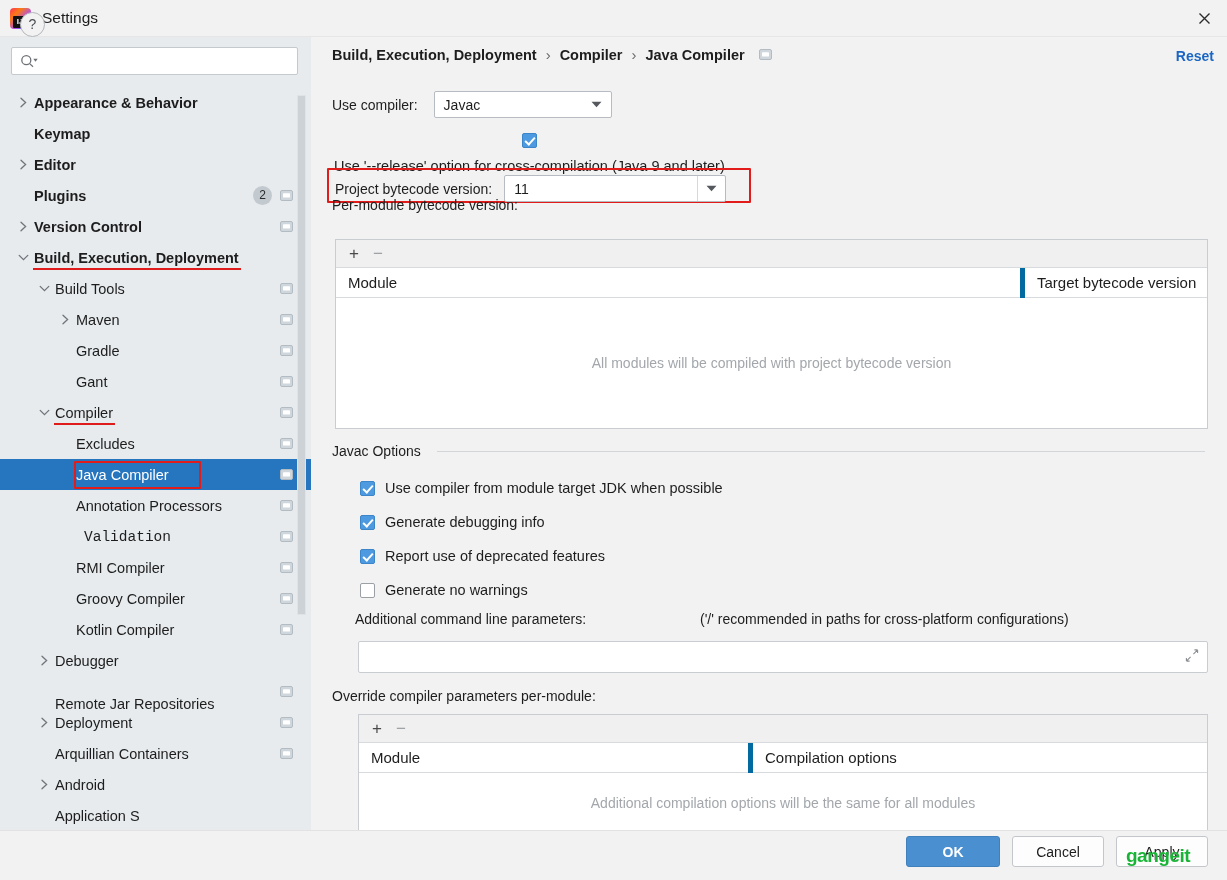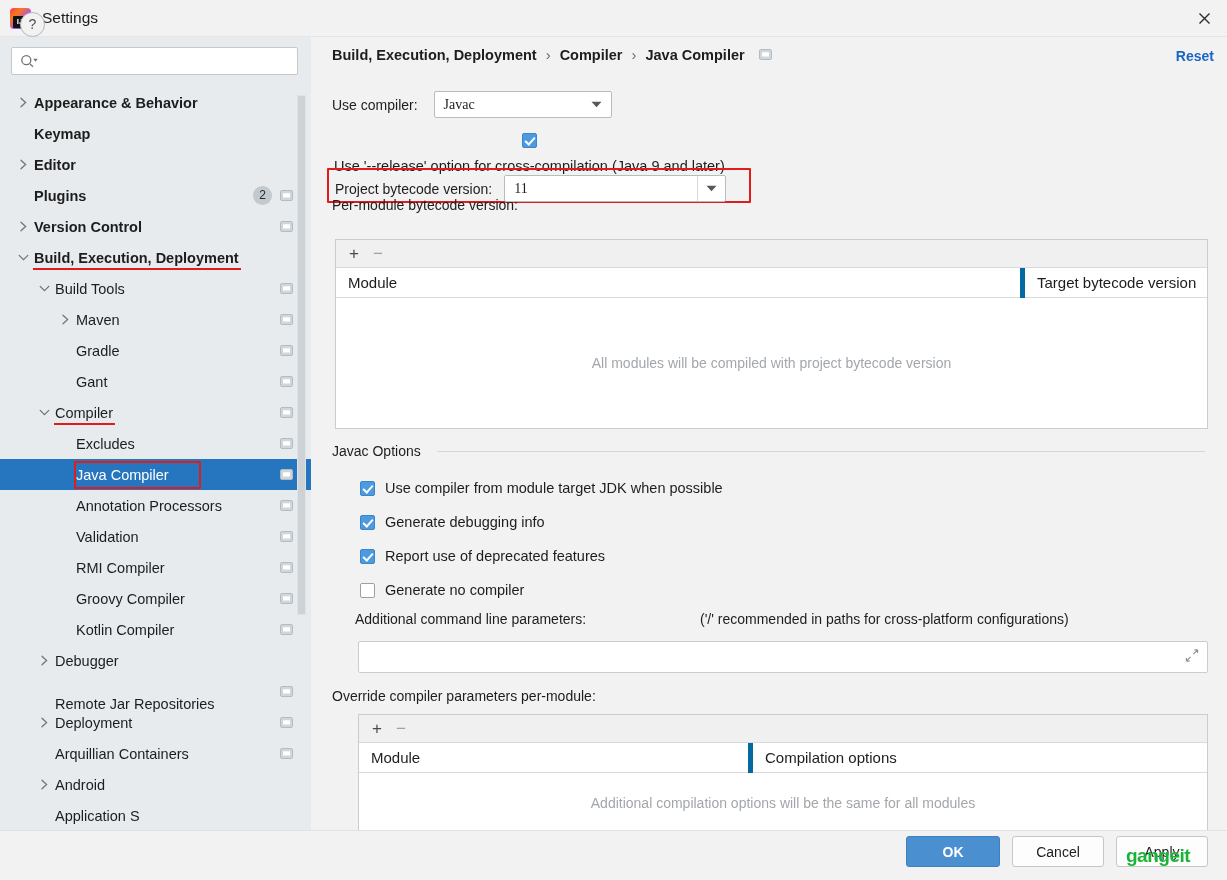--- a/index.html
+++ b/index.html
@@ -121,21 +121,21 @@
     position: absolute; right: 13px; top: 11px;
     font-size: 14px; font-weight: bold; color: #1a66c4; cursor: default;
   }
 
   .row { position: absolute; display: flex; align-items: center; }
   .lbl { font-size: 14px; color: #1d1d1d; }
 
   
   .combo {
     height: 27px; background: #fff; border: 1px solid #b6bcc2; border-radius: 2px;
-    display: flex; align-items: center; position: relative; font-family: Liberation Serif, serif;
+    display: flex; align-items: center; position: relative;
   }
   .combo .val { padding-left: 9px; font-size: 14px; color: #1d1d1d; flex: 1 1 auto; }
   .combo .arrowbox {
     width: 28px; height: 100%; display: flex; align-items: center; justify-content: center;
   }
   .combo.split .arrowbox { border-left: 1px solid #d5d9dd; }
 
   
   .cb { width: 15px; height: 15px; border-radius: 2px; flex: 0 0 15px; position: relative; }
   .cb.on { background: #4e9ae0; border: 1px solid #3c85c8; }
@@ -403,21 +403,21 @@
             <span style="display: flex;">
               <svg class="scope-icon" viewBox="0 0 13 11">
                 <rect x="0.5" y="0.5" width="12" height="10" rx="1.5" fill="#cfd6dc" stroke="#b4bcc3"></rect>
                 <rect x="3" y="3.2" width="7" height="4.4" rx="0.6" fill="#ffffff"></rect>
               </svg>
             </span>
           </span>
         </div>
         <div class="tree-row">
           <span class="arrow" style="margin-left: 56px;"></span>
-          <span class="label" style="margin-left: 2px;">Validation</span>
+          <span class="label" style="margin-left: 10px; font-family: Liberation Mono, monospace;">Validation</span>
           <span class="right-icons">
             <span style="display: flex;">
               <svg class="scope-icon" viewBox="0 0 13 11">
                 <rect x="0.5" y="0.5" width="12" height="10" rx="1.5" fill="#cfd6dc" stroke="#b4bcc3"></rect>
                 <rect x="3" y="3.2" width="7" height="4.4" rx="0.6" fill="#ffffff"></rect>
               </svg>
             </span>
           </span>
         </div>
         <div class="tree-row">
@@ -596,21 +596,21 @@
     <div class="row cb-row" style="left:49px; top:477px;">
       <span class="cb on"></span>
       <span class="cbl">Generate debugging info</span>
     </div>
     <div class="row cb-row" style="left:49px; top:511px;">
       <span class="cb on"></span>
       <span class="cbl">Report use of deprecated features</span>
     </div>
     <div class="row cb-row" style="left:49px; top:545px;">
       <span class="cb off"></span>
-      <span class="cbl">Generate no compiler</span>
+      <span class="cbl">Generate no warnings</span>
     </div>
 
     <div class="row" style="left:44px; top:574px;">
       <span class="lbl">Additional command line parameters:</span>
     </div>
     <div class="row" style="left:389px; top:574px;">
       <span class="lbl">('/' recommended in paths for cross-platform configurations)</span>
     </div>
     <div class="textfield" style="position:absolute; left:47px; top:604px; width:850px; height:32px;">
       <input type="text" placeholder="" style="">

